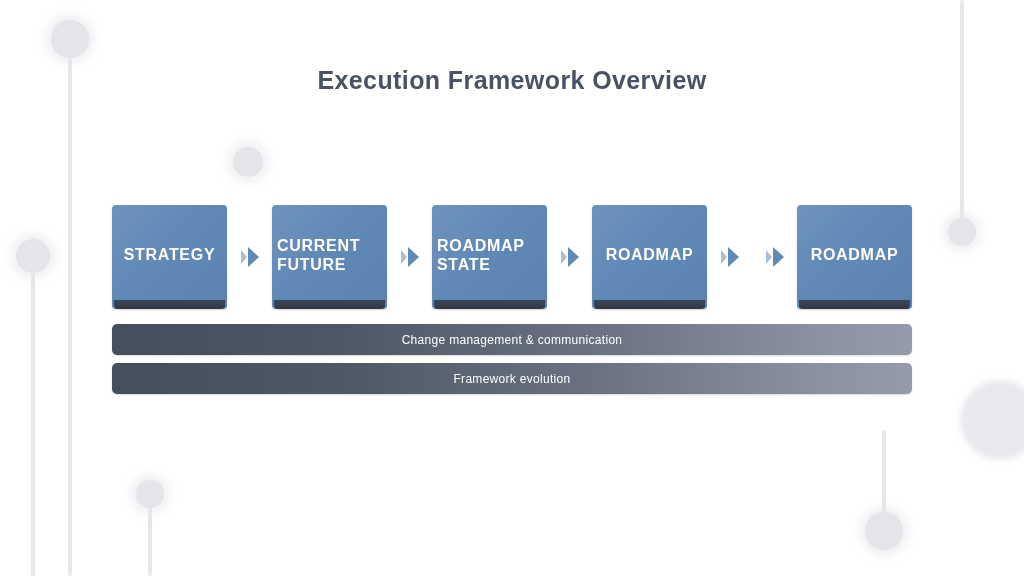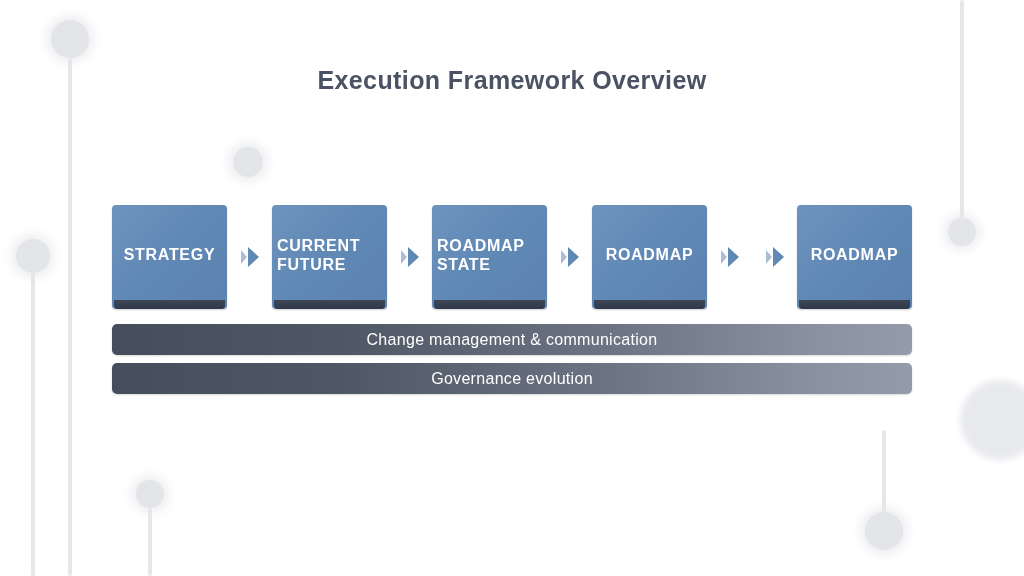--- a/index.html
+++ b/index.html
@@ -138,21 +138,21 @@
     margin-bottom: 8px;
     border-radius: 5px;
     background: linear-gradient(90deg, #454f5c 0%, #4e5764 28%, #6c7483 62%, #8a91a0 88%, #949bab 100%);
     box-shadow: 0 1px 2px rgba(0,0,0,0.15);
     display: flex;
     align-items: center;
     justify-content: center;
   }
   .bar-label {
     color: #ffffff;
-    font-size: 16px;
+    font-size: 12px;
     letter-spacing: 0.3px;
     text-align: center;
   }
 </style>
 </head>
 <body>
 
 <div class="slide">
 
   <div class="ornaments">
@@ -231,17 +231,17 @@
       <div class="step-base"></div>
     </div>
 
   </div>
 
   <div class="bars">
     <div class="bar">
       <span class="bar-label">Change management &amp; communication</span>
     </div>
     <div class="bar">
-      <span class="bar-label">Governance evolution</span>
+      <span class="bar-label">Framework evolution</span>
     </div>
   </div>
 
 </div>
 
 </body></html>

